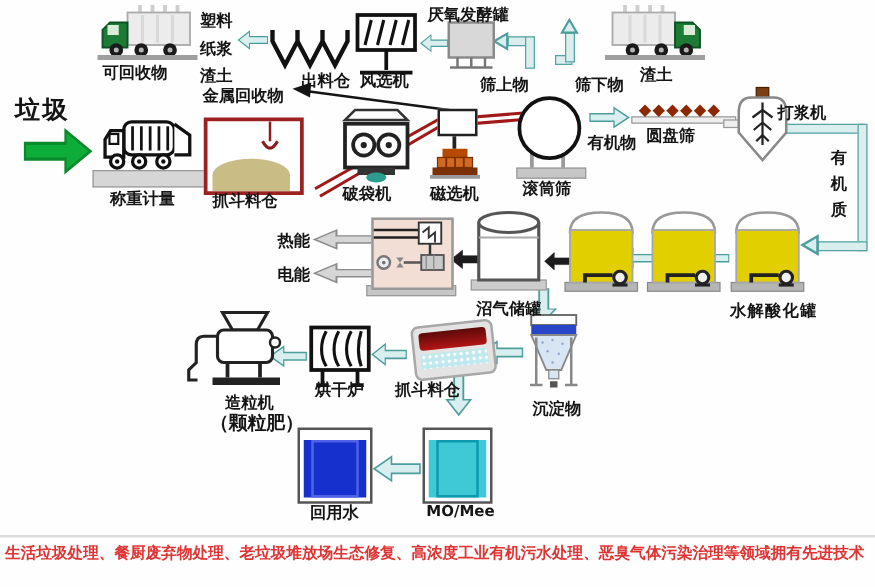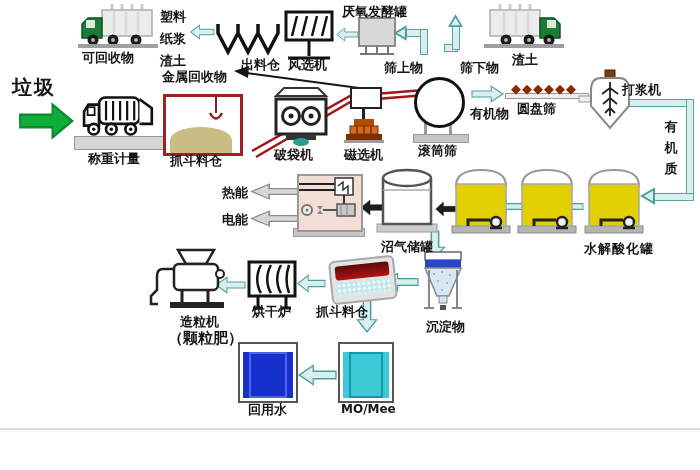--- a/index.html
+++ b/index.html
@@ -388,14 +388,15 @@
       <use href="#def-arr-r"></use>
     </svg>
 
   <div class="tankshell" style="left:338px;top:342px;width:52px;height:57px">
     <div class="water" style="background:#3fc8d5"></div>
     <div class="waterframe" style="border:2.5px solid #0e9aae"></div>
   </div>
   <div class="lbl" style="left:341px;top:402px;font-size:12px">MO/Mee</div>
 
   <div class="sep"></div>
+  <div class="footer-line" style="left:4px;top:434px">生活垃圾处理、餐厨废弃物处理、老垃圾堆放场生态修复、高浓度工业有机污水处理、恶臭气体污染治理等领域拥有先进技术</div>
 
 </div>
 
 </body></html>

